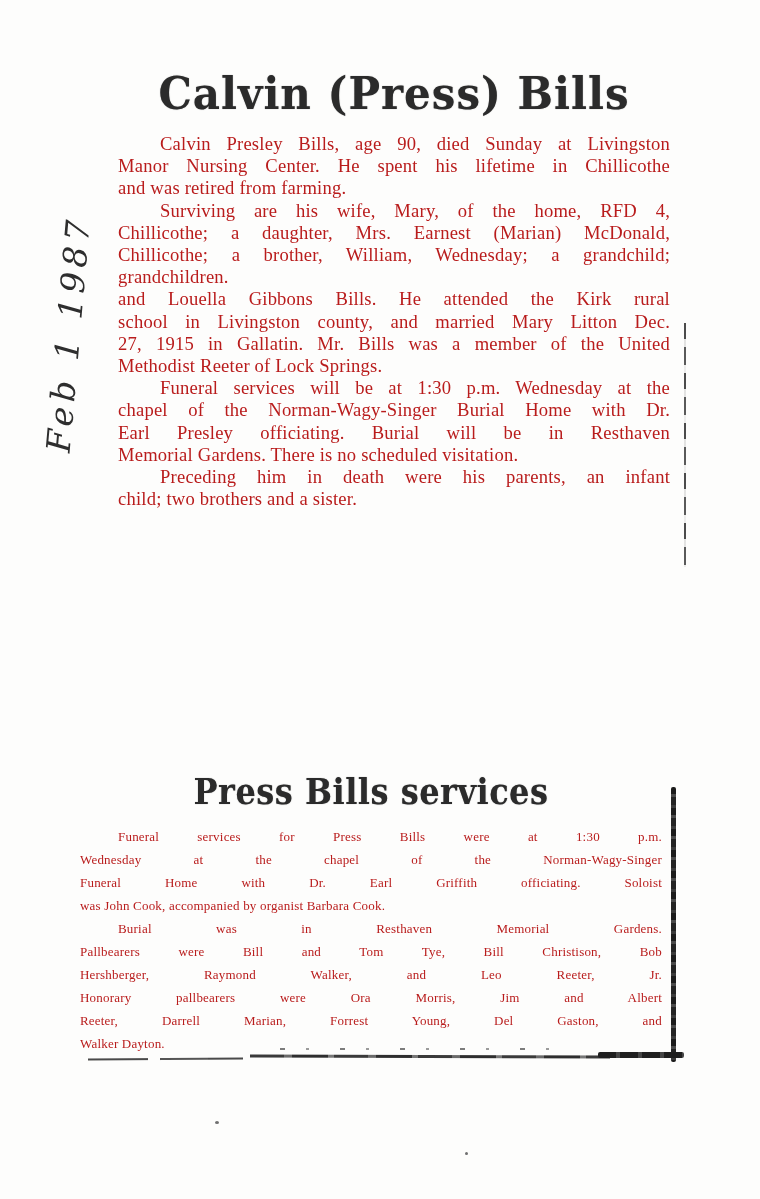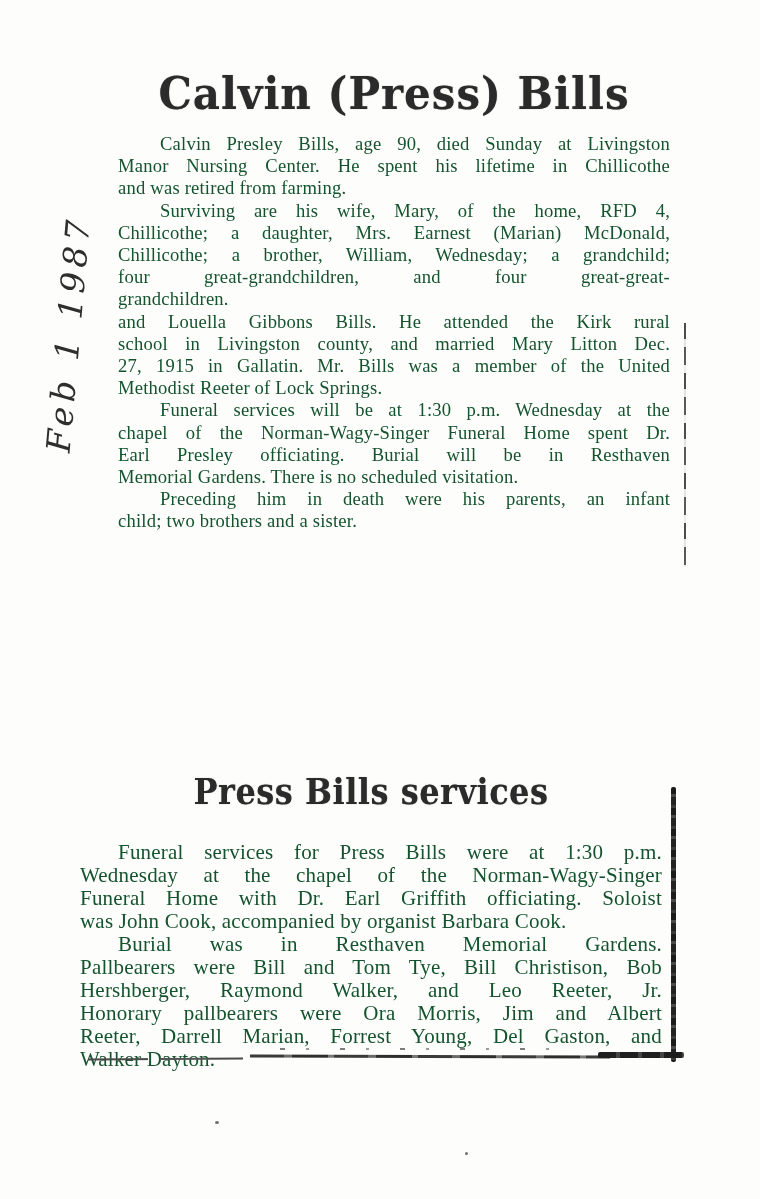--- a/index.html
+++ b/index.html
@@ -22,23 +22,23 @@
     font-family: "DejaVu Serif", "Liberation Serif", serif;
     font-weight: 700;
     color: #2b2b2b;
     transform: scaleY(1.08);
     transform-origin: top center;
     text-shadow: 0 0 1px rgba(40,40,40,.45);
   }
   #article1 .headline { font-size: 42px; line-height: 52px; letter-spacing: 1px; }
   #article2 .headline { font-size: 32px; line-height: 38px; letter-spacing: .5px; }
 
-  .body { color: #14532d; letter-spacing: .2px; }
+  .body { color: #b91c1c; letter-spacing: .2px; }
   #article1 .body { margin-top: 15px; font-size: 18.6px; line-height: 22.2px; }
-  #article2 .body { margin-top: 31px; font-size: 21px; line-height: 23px; }
+  #article2 .body { margin-top: 15px; font-size: 13px; line-height: 23px; }
 
   
   .jline { text-align: justify; text-align-last: justify; }
   .jline.end { text-align-last: auto; }
   #article1 .jline.first { text-indent: 42px; }
   #article2 .jline.first { text-indent: 38px; }
 
   
   #handwriting {
     position: absolute;
@@ -102,28 +102,27 @@
 
 <div class="article" id="article1">
   <div class="headline">Calvin (Press) Bills</div>
   <div class="body">
       <div class="jline first">Calvin Presley Bills, age 90, died Sunday at Livingston</div>
       <div class="jline">Manor Nursing Center. He spent his lifetime in Chillicothe</div>
       <div class="jline end">and was retired from farming.</div>
       <div class="jline first">Surviving are his wife, Mary, of the home, RFD 4,</div>
       <div class="jline">Chillicothe; a daughter, Mrs. Earnest (Marian) McDonald,</div>
       <div class="jline">Chillicothe; a brother, William, Wednesday; a grandchild;</div>
-      <div class="jline">four great-grandchildren, and four great-great-</div>
       <div class="jline end">grandchildren.</div>
       <div class="jline">and Louella Gibbons Bills. He attended the Kirk rural</div>
       <div class="jline">school in Livingston county, and married Mary Litton Dec.</div>
       <div class="jline">27, 1915 in Gallatin. Mr. Bills was a member of the United</div>
       <div class="jline end">Methodist Reeter of Lock Springs.</div>
       <div class="jline first">Funeral services will be at 1:30 p.m. Wednesday at the</div>
-      <div class="jline">chapel of the Norman-Wagy-Singer Funeral Home spent Dr.</div>
+      <div class="jline">chapel of the Norman-Wagy-Singer Burial Home with Dr.</div>
       <div class="jline">Earl Presley officiating. Burial will be in Resthaven</div>
       <div class="jline end">Memorial Gardens. There is no scheduled visitation.</div>
       <div class="jline first">Preceding him in death were his parents, an infant</div>
       <div class="jline end">child; two brothers and a sister.</div>
     </div>
 </div>
 
 <div class="article" id="article2">
   <div class="headline">Press Bills services</div>
   <div class="body">

